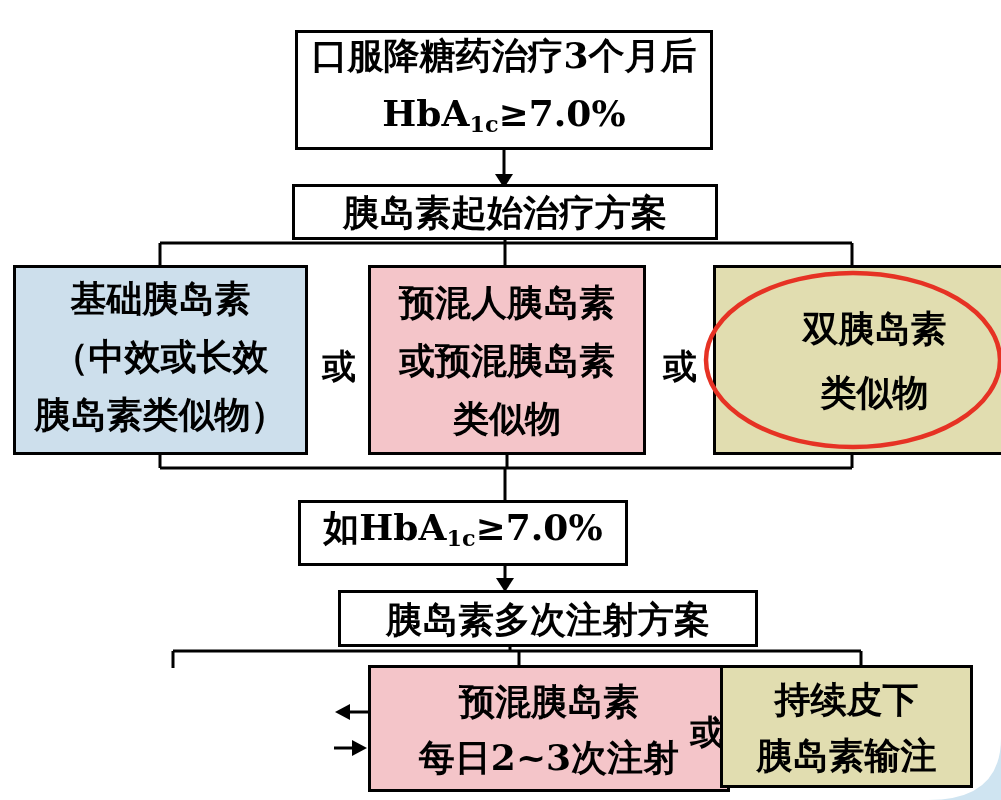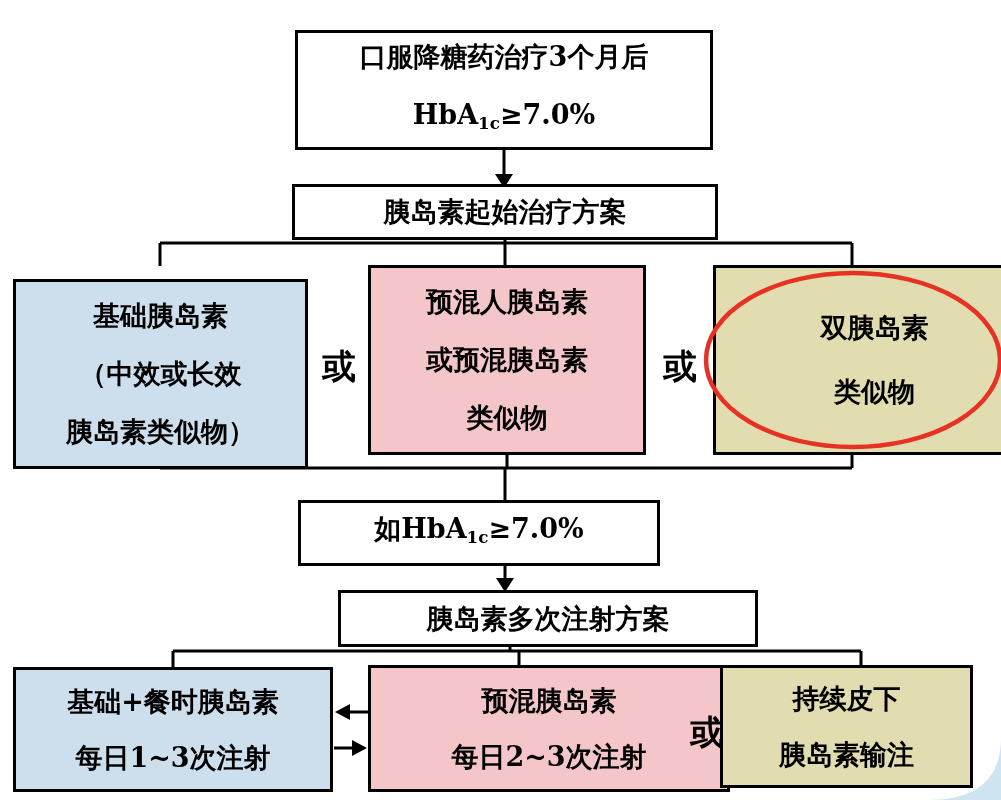--- a/index.html
+++ b/index.html
@@ -20,32 +20,32 @@
     position: absolute;
     border: 3px solid #000;
     background: #ffffff;
     display: flex;
     flex-direction: column;
     align-items: center;
     justify-content: center;
     text-align: center;
     z-index: 2;
   }
-  .box .line { font-size: 27px; line-height: 58px; white-space: nowrap; }
+  .box .line { font-size: 36px; line-height: 58px; white-space: nowrap; }
   .blue  { background: var(--blue,  #cddfec); }
   .pink  { background: var(--pink,  #f4c5c9); }
   .khaki { background: var(--khaki, #e1ddb0); }
 
   .top-box    { left: 295px; top: 30px;  width: 418px; height: 120px; }
   .start-box  { left: 292px; top: 184px; width: 426px; height: 56px; text-align: right; }
-  .basal-box  { left: 13px;  top: 279px; width: 295px; height: 190px; }
+  .basal-box  { left: 13px;  top: 265px; width: 295px; height: 190px; font-family: Liberation Mono, monospace; }
   .premix-h-box { left: 368px; top: 265px; width: 278px; height: 190px; text-align: right; }
   .dual-box   { left: 713px; top: 265px; width: 323px; height: 190px; }
   .dual-box .line { line-height: 64px; }
-  .mid-box    { left: 298px; top: 500px; width: 362px; height: 66px; }
+  .mid-box    { left: 298px; top: 500px; width: 330px; height: 66px; }
   .multi-box  { left: 300px; top: 590px; width: 420px; height: 57px; margin-left: 38px; }
   .bb-box     { left: 13px;  top: 667px; width: 320px; height: 125px; }
   .premix2-box{ left: 368px; top: 665px; width: 362px; height: 127px; }
   .csii-box   { left: 720px; top: 665px; width: 253px; height: 123px; }
   .bb-box .line, .premix2-box .line, .csii-box .line { line-height: 56px; }
 
   .or {
     position: absolute;
     font-size: 34px;
     z-index: 2;
@@ -120,24 +120,20 @@
   </div>
 
   <div class="box mid-box">
     <div class="line"><span>如HbA</span><span class="sub">1c</span><span>≥7.0%</span></div>
   </div>
 
   <div class="box multi-box">
     <div class="line">胰岛素多次注射方案</div>
   </div>
 
-  <div class="box blue bb-box">
-    <div class="line">基础+餐时胰岛素</div>
-    <div class="line">每日1~3次注射</div>
-  </div>
 
   <div class="box pink premix2-box">
     <div class="line">预混胰岛素</div>
     <div class="line">每日2~3次注射</div>
   </div>
 
   <div class="or or-3">或</div>
 
   <div class="box khaki csii-box">
     <div class="line">持续皮下</div>

